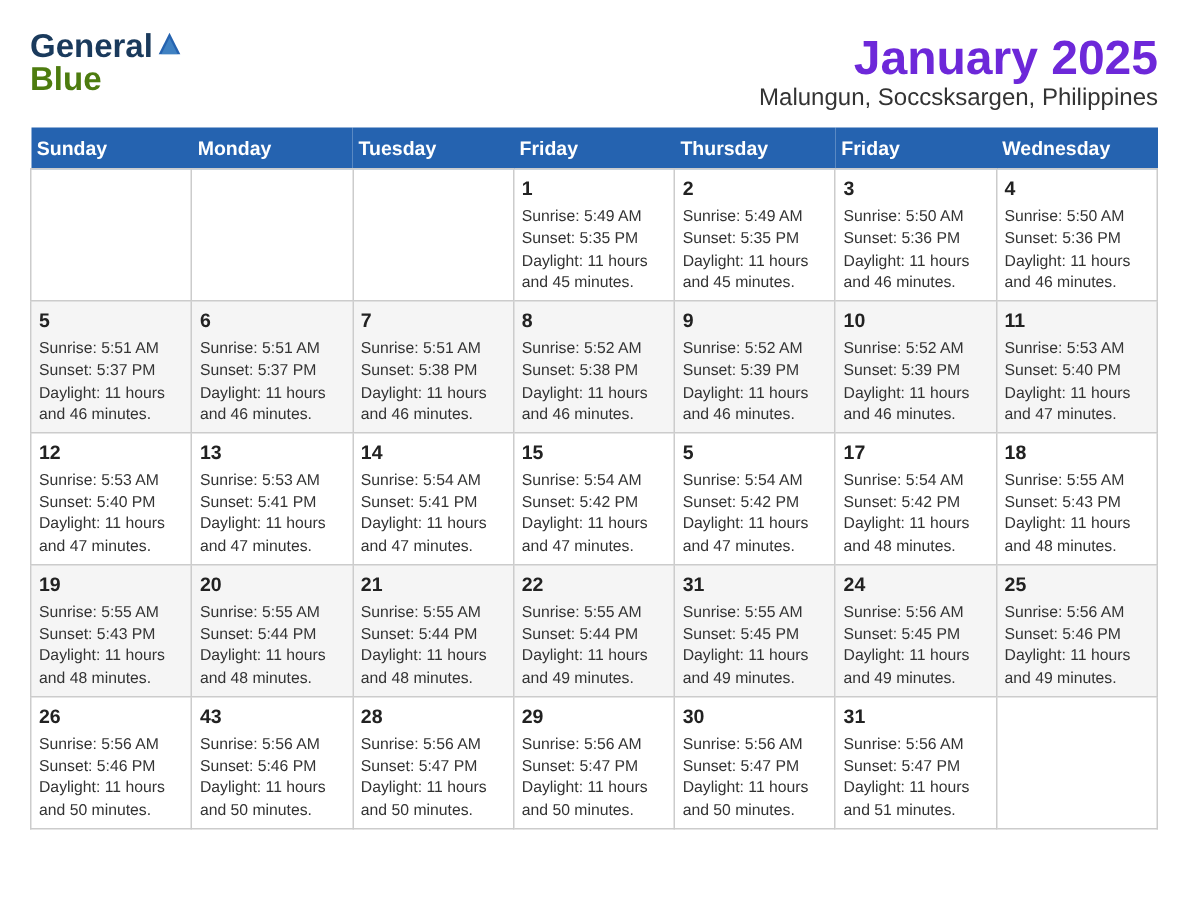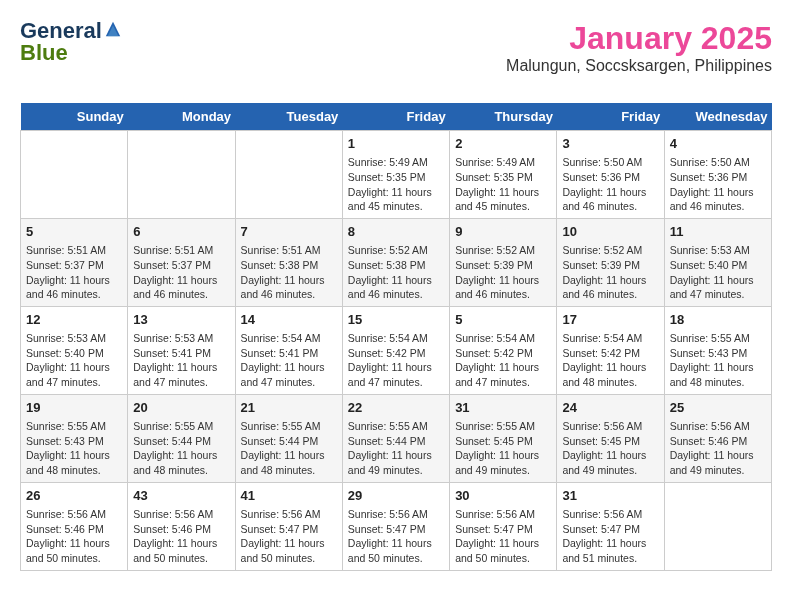--- a/index.html
+++ b/index.html
@@ -7,21 +7,21 @@
       font-family: Arial, sans-serif;
       background: #fff;
       width: 792px;
       min-height: 612px;
       padding: 20px;
     }
     .header {
       display: flex;
       align-items: flex-start;
       justify-content: space-between;
-      margin-bottom: 28px;
+      margin-bottom: 10px;
     }
     .logo {
       display: flex;
       align-items: center;
     }
     .logo-text {
       font-size: 22px;
       font-weight: bold;
       color: #1a3a5c;
       line-height: 1;
@@ -31,36 +31,36 @@
       height: 18px;
       margin-left: 2px;
       margin-top: -4px;
     }
     .title-block {
       text-align: right;
     }
     .main-title {
       font-size: 32px;
       font-weight: bold;
-      color: #ec4899;
+      color: #6d28d9;
     }
     .subtitle {
       font-size: 16px;
       color: #333;
     }
     table {
       width: 100%;
       border-collapse: collapse;
       font-size: 11px;
     }
     thead tr th {
       background-color: #2563b0;
       color: #fff;
       padding: 6px 4px;
-      text-align: right;
+      text-align: left;
       font-size: 13px;
       font-weight: bold;
     }
     tbody tr td {
       border: 1px solid #ccc;
       vertical-align: top;
       padding: 4px 5px;
       width: calc(100% / 7);
       min-height: 80px;
       color: #222;
@@ -316,21 +316,21 @@
 and 50 minutes.</div>
         </td>
         <td>
           <span class="day-num">43</span>
           <div class="cell-content" style="white-space: pre-line;">Sunrise: 5:56 AM
 Sunset: 5:46 PM
 Daylight: 11 hours
 and 50 minutes.</div>
         </td>
         <td>
-          <span class="day-num">41</span>
+          <span class="day-num">28</span>
           <div class="cell-content" style="white-space: pre-line;">Sunrise: 5:56 AM
 Sunset: 5:47 PM
 Daylight: 11 hours
 and 50 minutes.</div>
         </td>
         <td>
           <span class="day-num">29</span>
           <div class="cell-content" style="white-space: pre-line;">Sunrise: 5:56 AM
 Sunset: 5:47 PM
 Daylight: 11 hours

